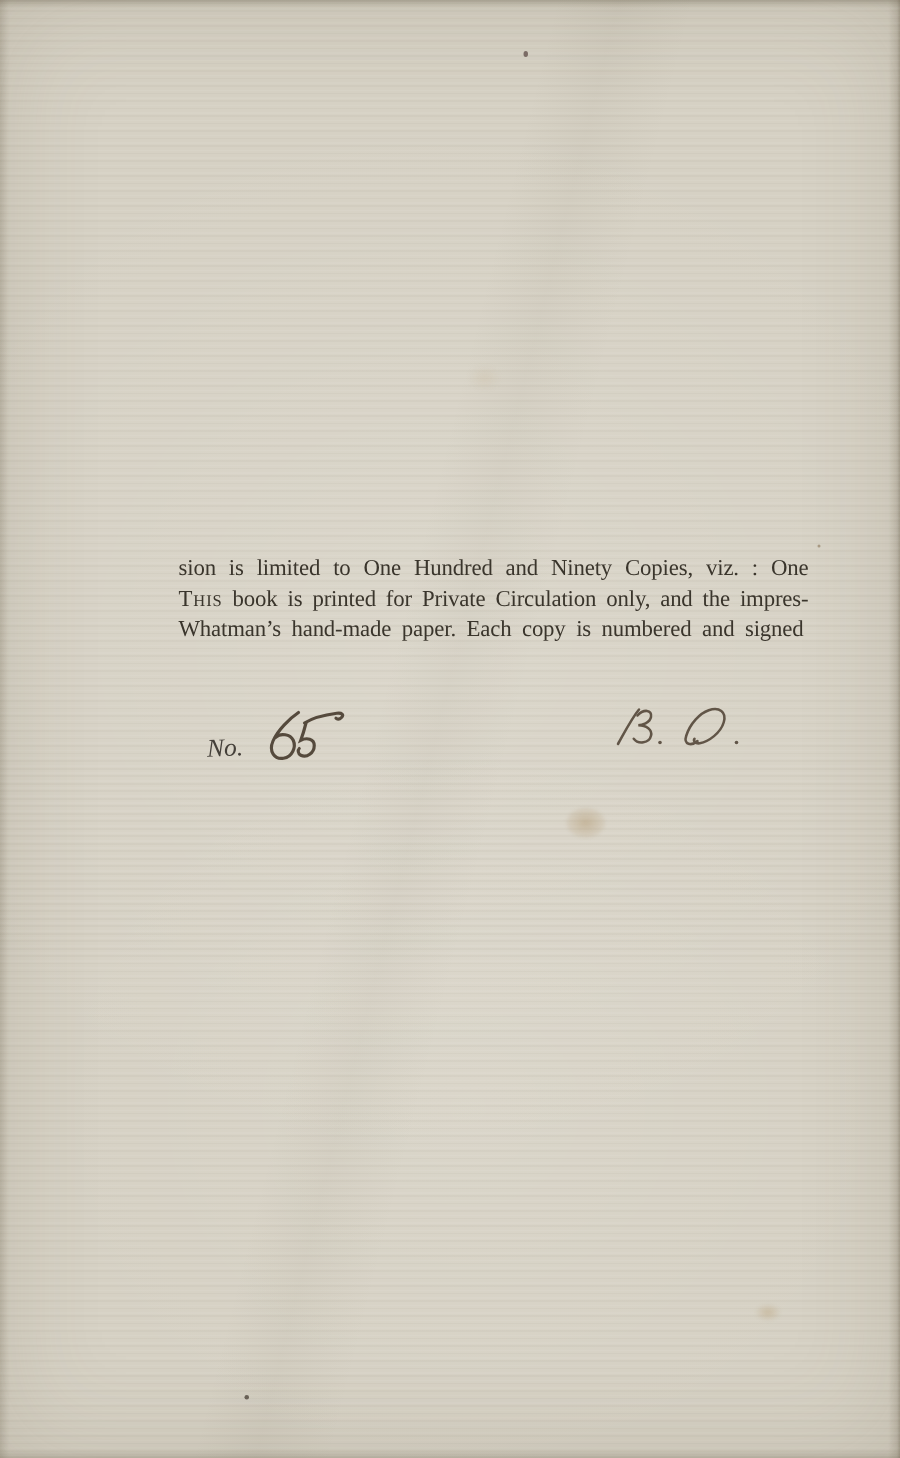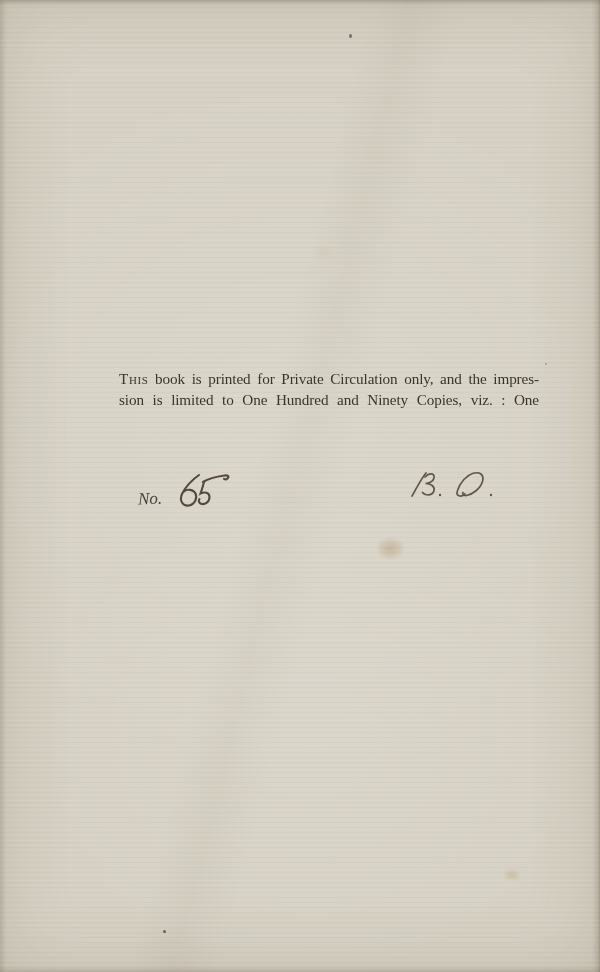--- a/index.html
+++ b/index.html
@@ -85,24 +85,27 @@
   .speck-b { left: 163px; top: 930px; width: 3px; height: 3px; background: #4f463c; opacity: 0.8; }
   .speck-c { left: 545px; top: 363px; width: 2px; height: 2px; background: #8a7458; opacity: 0.6; }
 </style>
 </head>
 <body>
 
 <div class="page">
 
   <div class="colophon">
     <div class="cline-row">
+      <span class="cline jline" style="word-spacing: 4.94318px;">sion is limited to One Hundred and Ninety Copies, viz. : One</span>
+    </div>
+    <div class="cline-row">
       <span class="cline jline" style="word-spacing: 2.95469px;"><span class="lead-smallcaps">This</span><span> book is printed for Private Circulation only, and the impres-</span></span>
     </div>
     <div class="cline-row">
-      <span class="cline jline" style="word-spacing: 4.94318px;">sion is limited to One Hundred and Ninety Copies, viz. : One</span>
+      <span class="cline jline" style="word-spacing: 3.32118px;">Whatman’s hand-made paper.  Each copy is numbered and signed</span>
     </div>
   </div>
 
   <div class="no-label">No.</div>
 
   <div class="hand65">
     <span class="sr">65</span>
     <svg width="58" height="38" viewBox="0 0 58 38">
       <g fill="none" stroke="#4a3e31" stroke-width="2.1" stroke-linecap="round" opacity="0.92">
         <path d="M24,3 C18,7 10,15 7,22 C4,29 8,34.5 14,33.5 C20,32.5 22.5,26 20.5,21.5 C18.5,17.5 12,16.5 9,19.5"></path>

